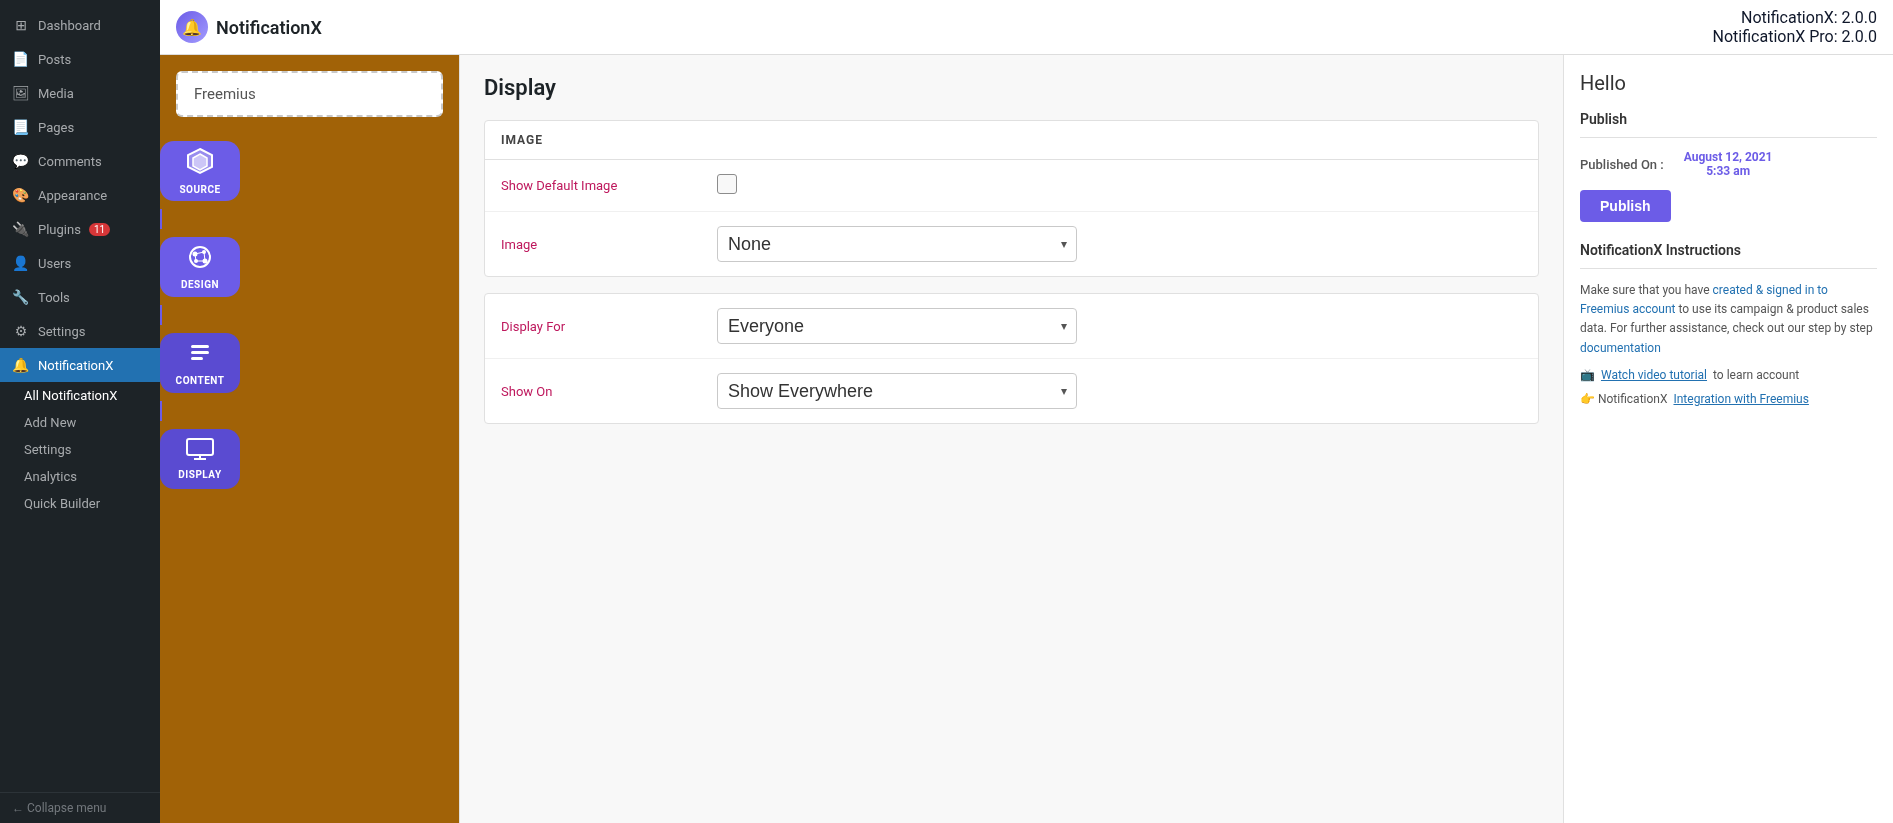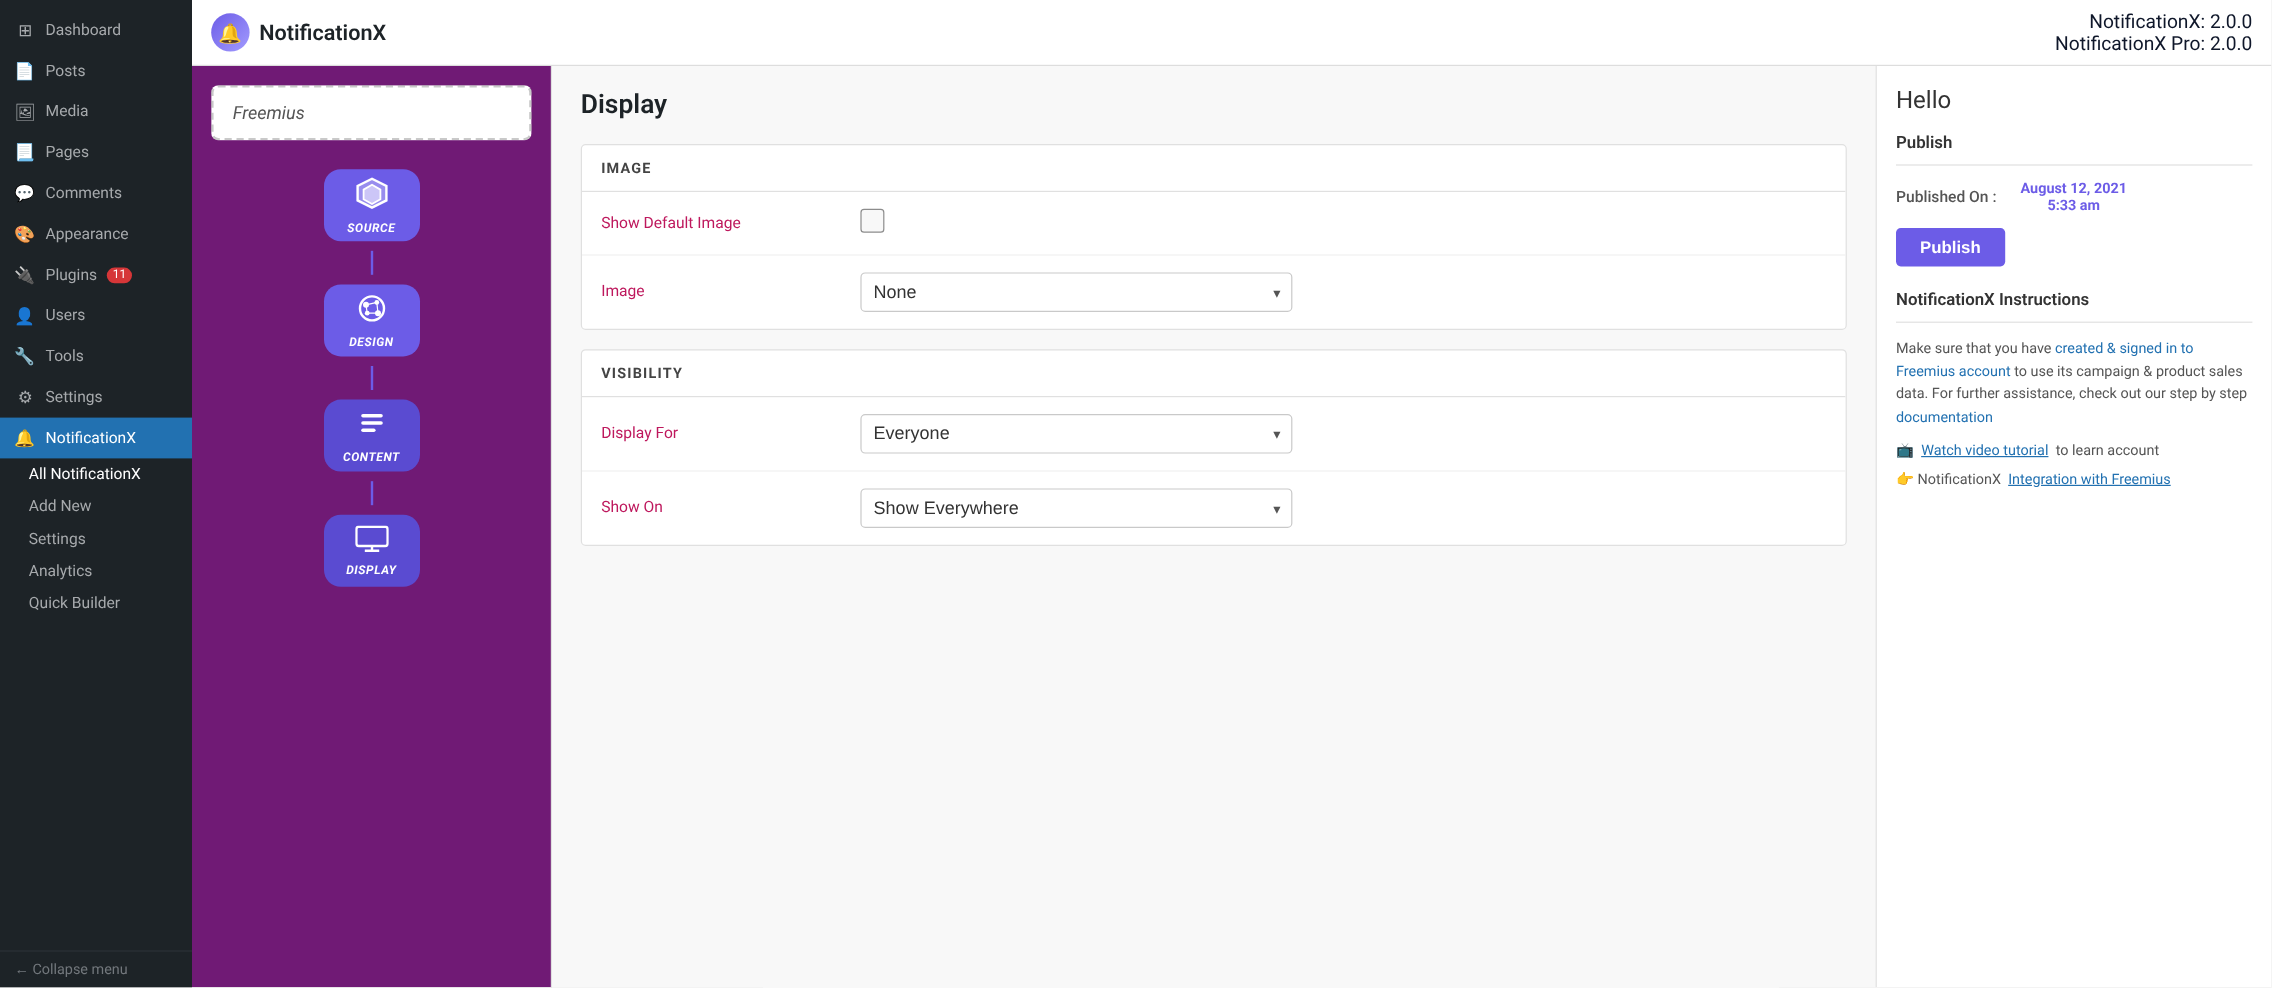--- a/index.html
+++ b/index.html
@@ -92,29 +92,28 @@
     
     #content-area {
       display: flex;
       flex: 1;
       overflow: hidden;
     }
 
     
     #wizard-panel {
       width: 300px;
-      background: #701a75;
+      background: #a16207;
       border-right: 1px solid #e0e0e0;
       display: flex;
       flex-direction: column;
-      align-items: center;
+      align-items: flex-start;
       padding: 16px 0;
       overflow-y: auto;
       flex-shrink: 0;
-      font-style: italic;
     }
 
     
     .freemius-bar {
       width: calc(100% - 32px);
       margin: 0 16px 16px;
       border: 2px dashed #c9c9c9;
       border-radius: 6px;
       padding: 12px 16px;
       font-size: 15px;
@@ -205,21 +204,21 @@
     }
 
     
     .form-select {
       width: 100%;
       max-width: 360px;
       padding: 7px 32px 7px 10px;
       border: 1px solid #c9c9c9;
       border-radius: 4px;
       background: #fff;
-      font-size: 15px;
+      font-size: 18px;
       color: #333;
       appearance: none;
       cursor: pointer;
       background-image: none;
       position: relative;
     }
     .select-wrapper {
       position: relative;
       display: inline-block;
       max-width: 360px;
@@ -473,21 +472,20 @@
                 <option>None</option>
                 <option>Gravatar</option>
                 <option>Default</option>
               </select>
             </div>
           </div>
         </div>
       </div>
 
       <div class="form-section">
-        <div class="section-header">VISIBILITY</div>
         <div class="form-row">
           <div class="form-label">Display For</div>
           <div class="form-control-wrap">
             <div class="select-wrapper">
               <select class="form-select">
                 <option>Everyone</option>
                 <option>Logged In Users</option>
                 <option>Logged Out Users</option>
               </select>
             </div>

